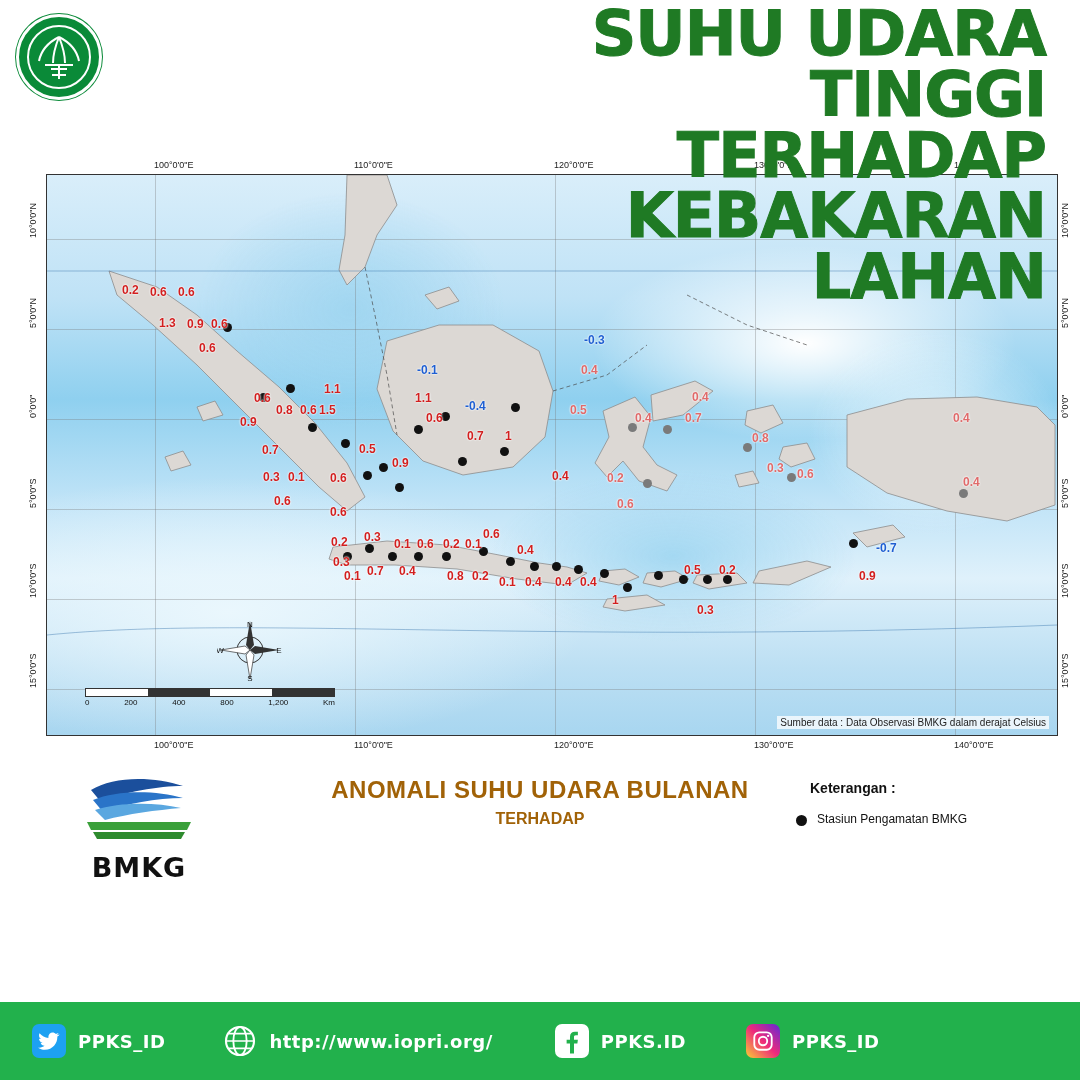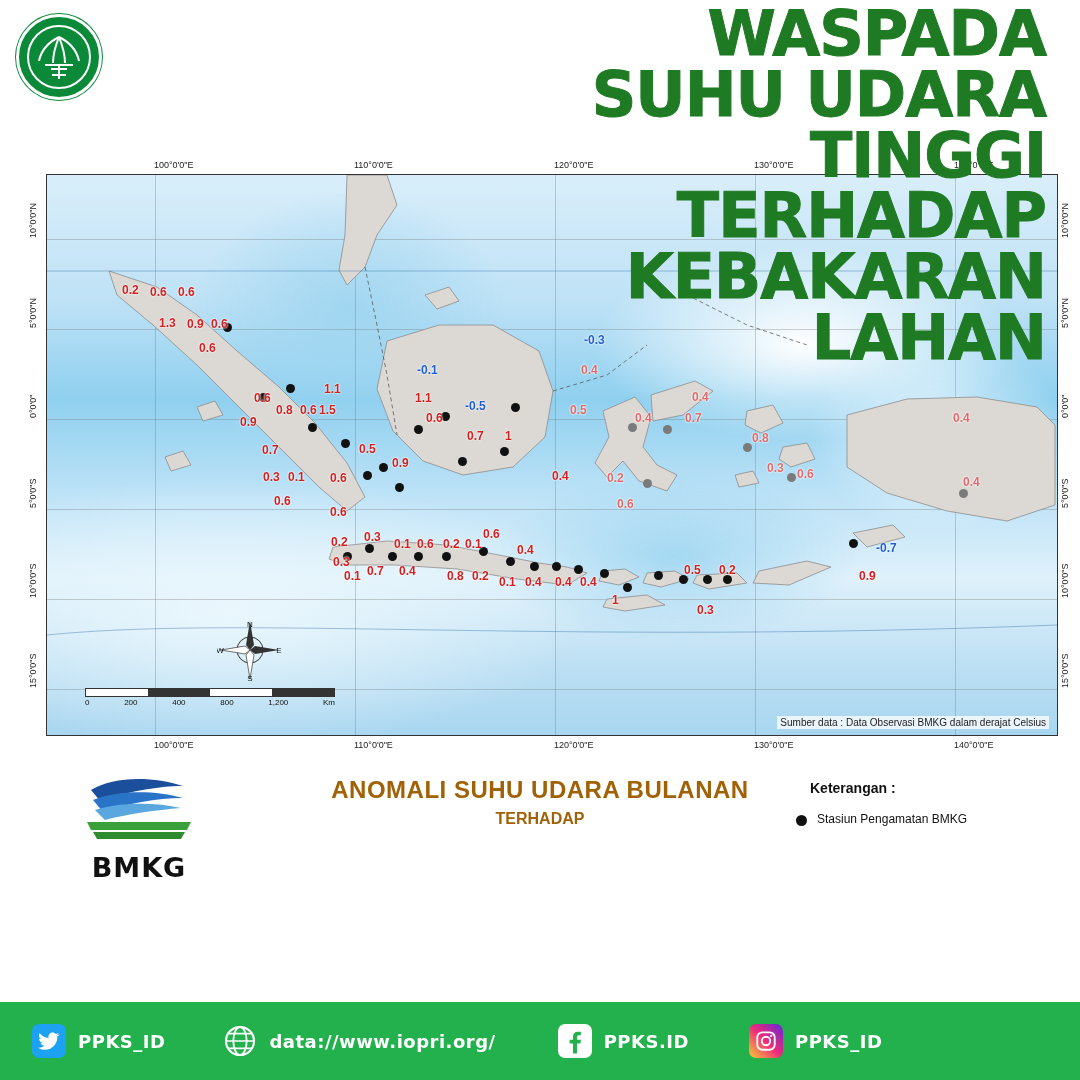--- a/index.html
+++ b/index.html
@@ -160,21 +160,20 @@
       <path d="M40 20 C44 30, 46 38, 46 46"></path>
       <path d="M26 48 L54 48"></path>
       <path d="M32 52 L48 52"></path>
       <path d="M40 48 L40 62"></path>
       <path d="M33 58 L47 58"></path>
     </g>
   </svg>
 </div>
 
 <div class="headline">
-  <div>WASPADA</div>
   <div>SUHU UDARA</div>
   <div>TINGGI</div>
   <div>TERHADAP</div>
   <div>KEBAKARAN</div>
   <div>LAHAN</div>
 </div>
 
 <div class="figure">
 
   <div class="axis-lbl" style="left:140px;top:0px;">100°0'0"E</div>
@@ -347,21 +346,21 @@
       <div class="val" style="left:637px;top:388px;">0.5</div>
       <div class="val" style="left:672px;top:388px;">0.2</div>
       <div class="val" style="left:650px;top:428px;">0.3</div>
       <div class="val" style="left:812px;top:394px;">0.9</div>
       <div class="val" style="left:368px;top:216px;">1.1</div>
       <div class="val" style="left:379px;top:236px;">0.6</div>
       <div class="val" style="left:420px;top:254px;">0.7</div>
       <div class="val" style="left:458px;top:254px;">1</div>
       <div class="val" style="left:505px;top:294px;">0.4</div>
       <div class="val blue" style="left:370px;top:188px;">-0.1</div>
-      <div class="val blue" style="left:418px;top:224px;">-0.5</div>
+      <div class="val blue" style="left:418px;top:224px;">-0.4</div>
       <div class="val blue" style="left:537px;top:158px;">-0.3</div>
       <div class="val blue" style="left:829px;top:366px;">-0.7</div>
       <div class="val pink" style="left:534px;top:188px;">0.4</div>
       <div class="val pink" style="left:645px;top:215px;">0.4</div>
       <div class="val pink" style="left:523px;top:228px;">0.5</div>
       <div class="val pink" style="left:588px;top:236px;">0.4</div>
       <div class="val pink" style="left:638px;top:236px;">0.7</div>
       <div class="val pink" style="left:705px;top:256px;">0.8</div>
       <div class="val pink" style="left:906px;top:236px;">0.4</div>
       <div class="val pink" style="left:720px;top:286px;">0.3</div>
@@ -445,21 +444,21 @@
   </div>
 
   <div class="fitem f2">
     <span class="ic web">
       <svg width="32" height="32" viewBox="0 0 24 24">
           <circle cx="12" cy="12" r="10.5" fill="none" stroke="#fff" stroke-width="1.6"></circle>
           <ellipse cx="12" cy="12" rx="5" ry="10.5" fill="none" stroke="#fff" stroke-width="1.4"></ellipse>
           <path d="M1.5 12h21M3.5 6.5h17M3.5 17.5h17" stroke="#fff" stroke-width="1.3" fill="none"></path>
         </svg>
     </span>
-    <span class="lbl">data://www.iopri.org/</span>
+    <span class="lbl">http://www.iopri.org/</span>
   </div>
 
   <div class="fitem f3">
     <span class="ic fb">
       <svg width="30" height="30" viewBox="0 0 24 24">
           <circle cx="12" cy="12" r="11" fill="#fff"></circle>
           <path fill="#22b14c" d="M13.6 22v-8h2.7l.4-3.1h-3.1V8.9c0-.9.3-1.5 1.5-1.5h1.6V4.6c-.3 0-1.3-.1-2.4-.1-2.3 0-3.9 1.4-3.9 4v2.4H7.7V14h2.7v8h3.2z"></path>
         </svg>
     </span>
     <span class="lbl">PPKS.ID</span>

